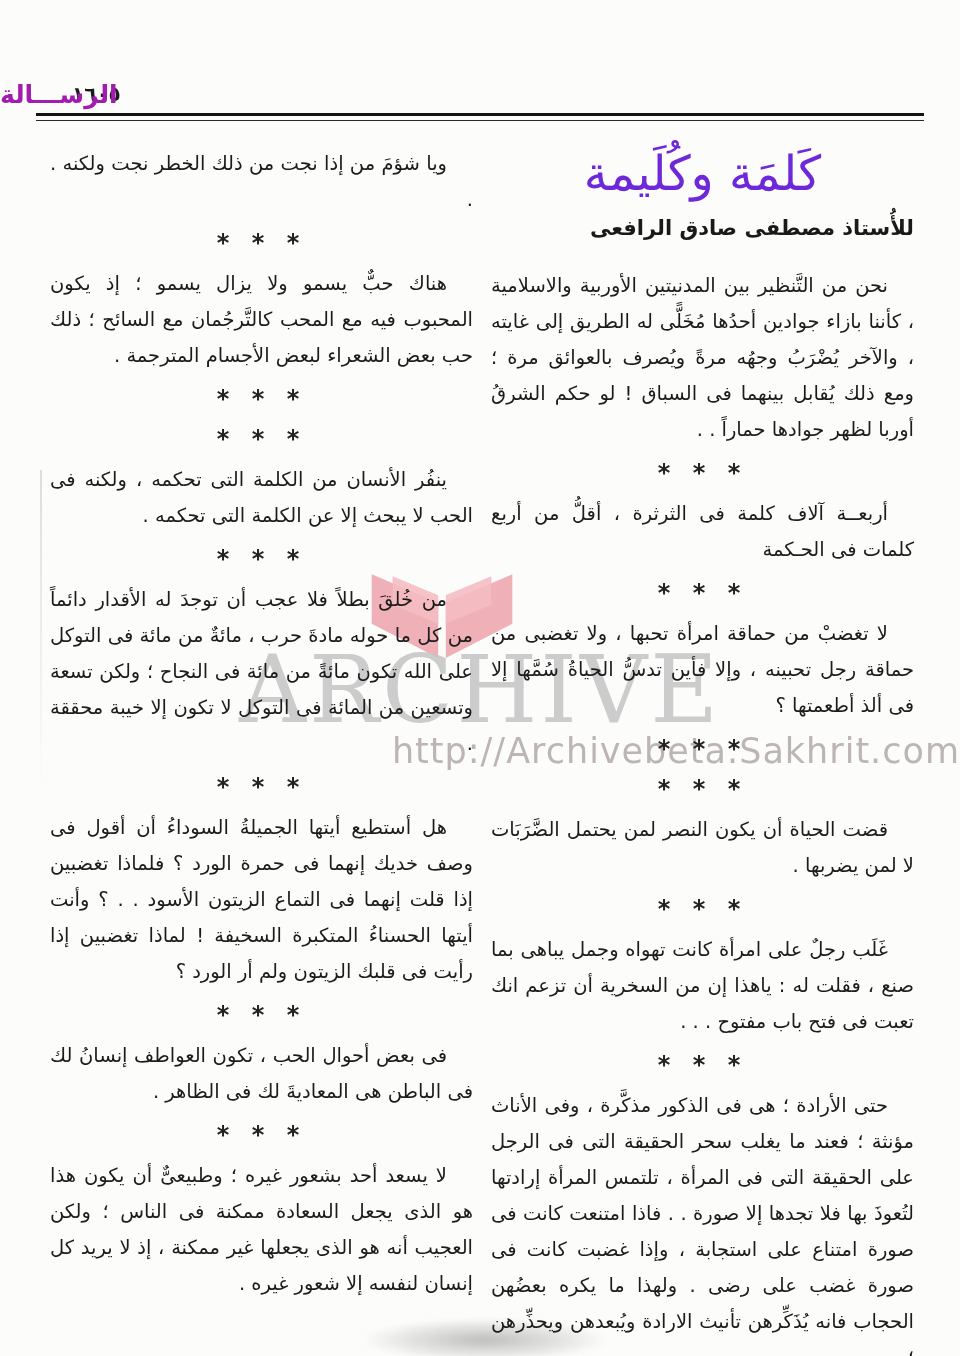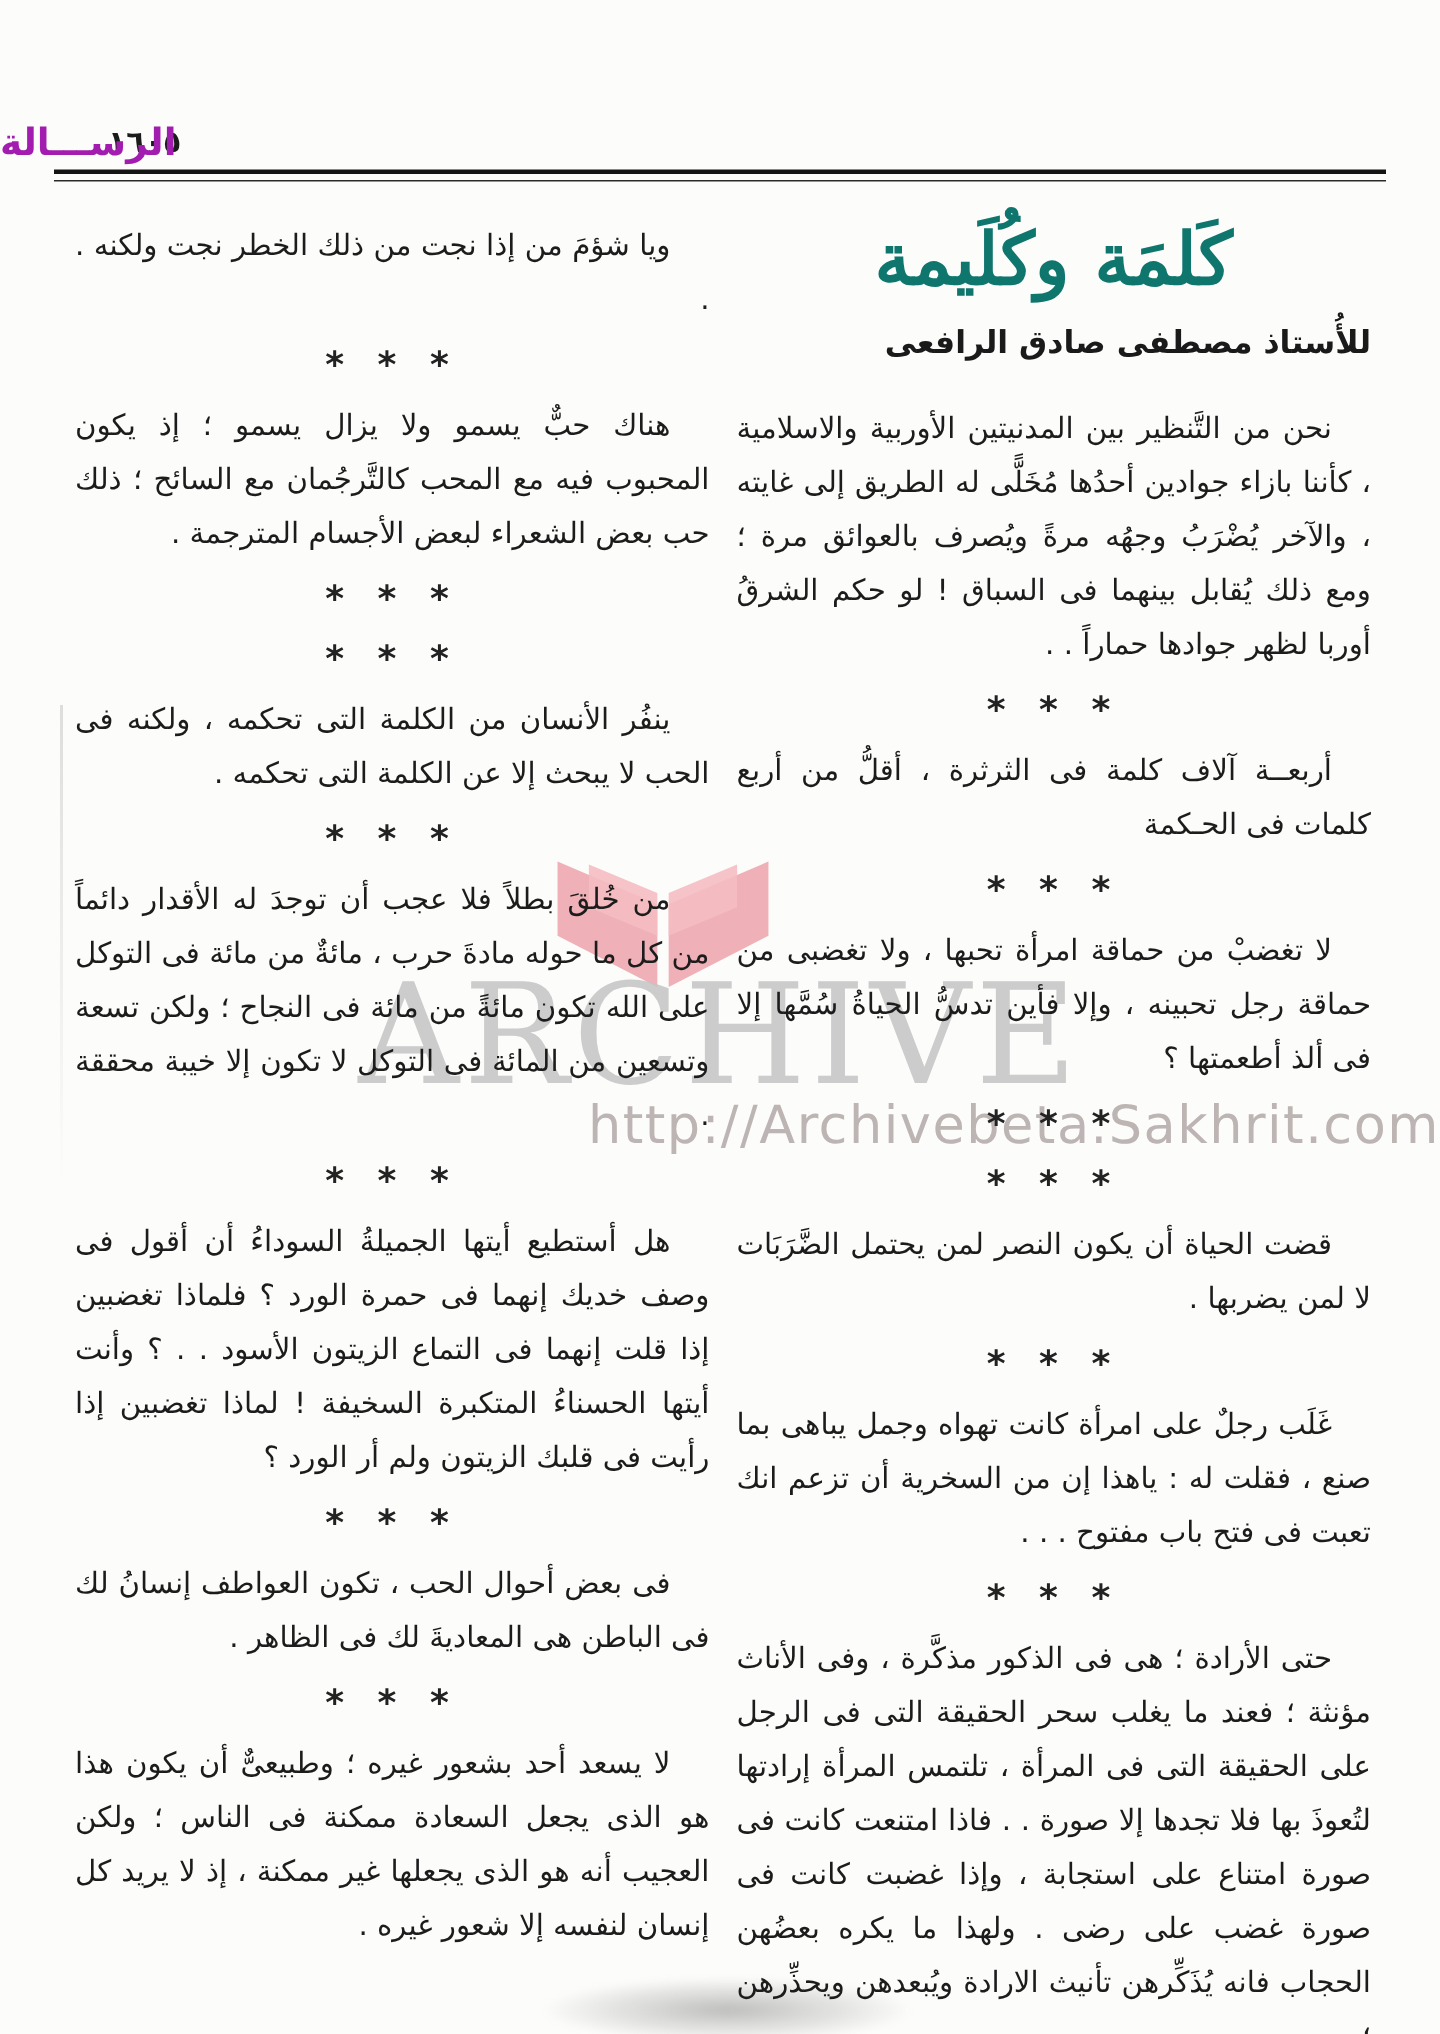--- a/index.html
+++ b/index.html
@@ -65,24 +65,24 @@
     line-height:30px;
     margin:10px 0 8px 0;
     color:#222;
     direction:ltr;
   }
   
   .article-title{
     text-align:center;
     font-family:"DejaVu Serif", serif;
     font-size:48px;
-    font-weight:bold;
+    font-weight:normal;
     line-height:70px;
     margin:10px 0 8px 0;
-    color:#0f766e;
+    color:#6d28d9;
     direction:rtl;
   }
   .article-byline{
     text-align:right;
     font-size:21px;
     font-weight:bold;
     margin:0 0 28px 0;
     color:#1a1a1a;
     direction:rtl;
   }

